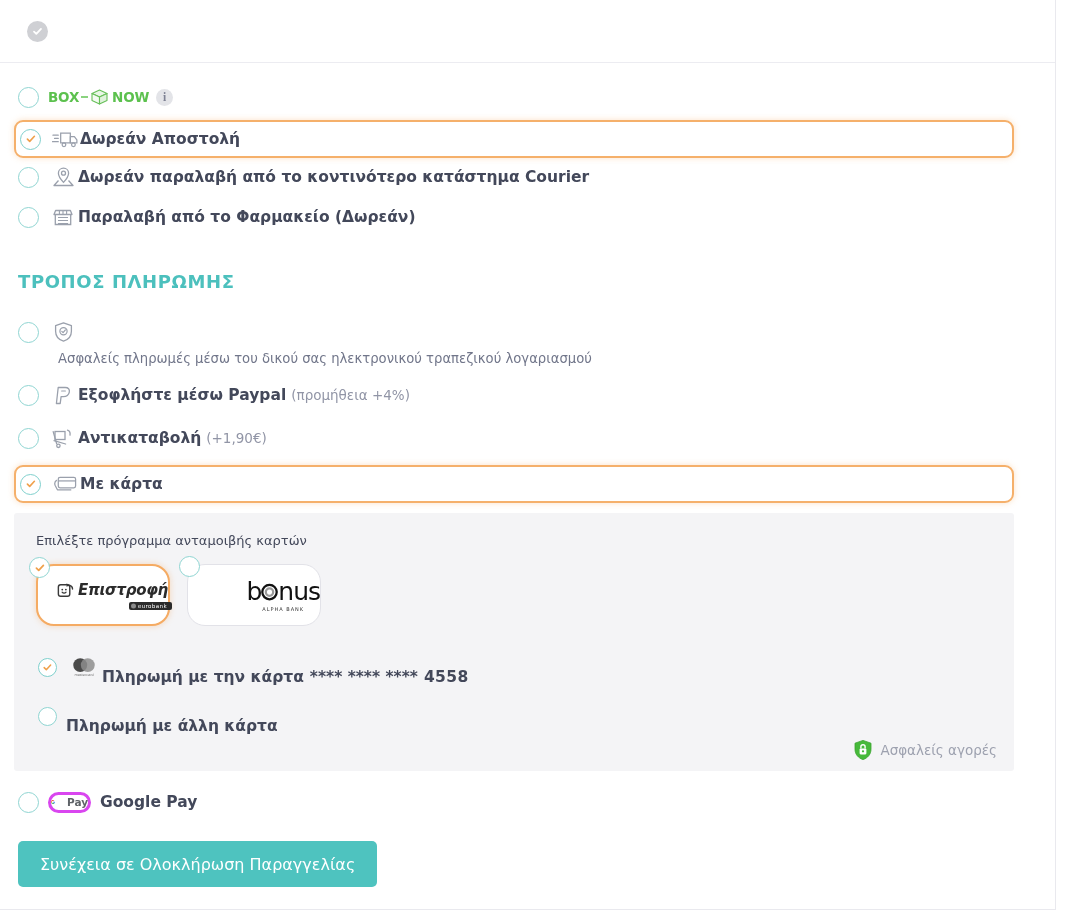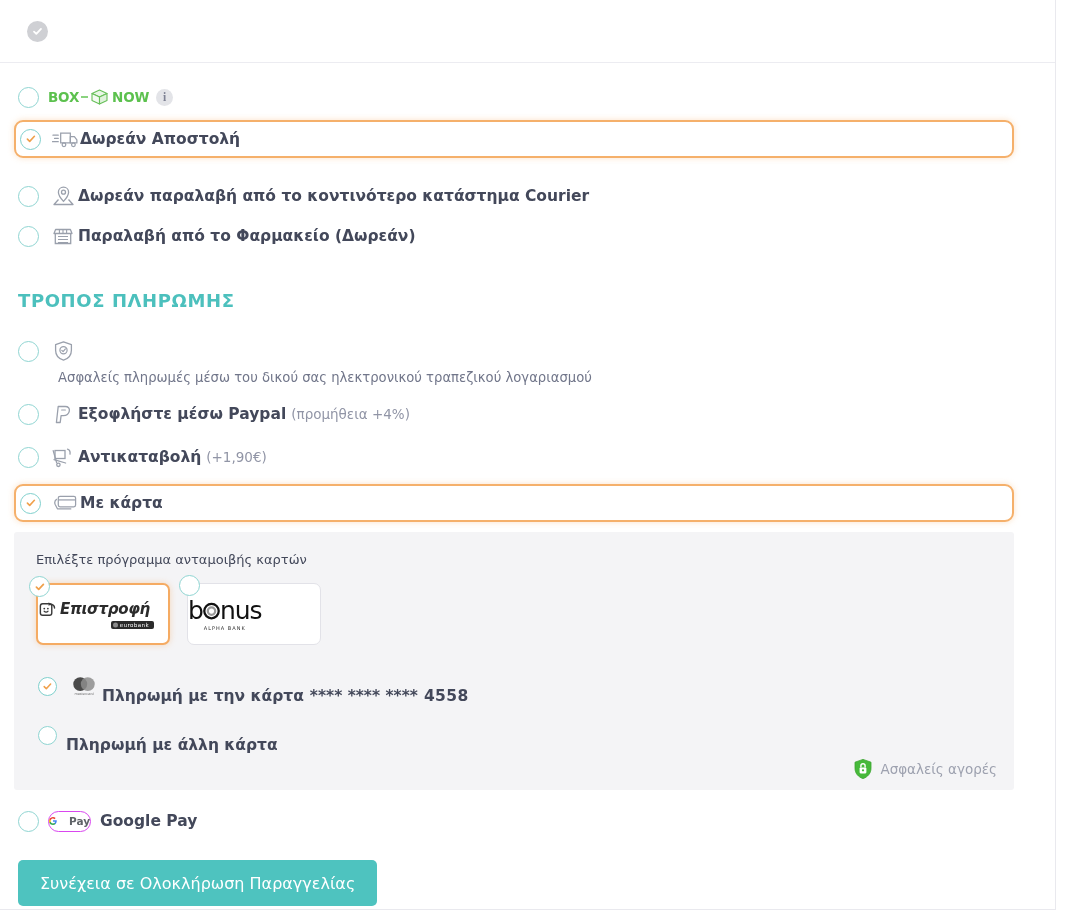--- a/index.html
+++ b/index.html
@@ -162,22 +162,22 @@
     font-size: 13px;
     color: #43485a;
     margin: 2px 0 16px 2px;
   }
   .prog-row { display: flex; gap: 17px; margin-left: 2px; }
   .prog-card {
     position: relative;
     width: 134px; height: 62px;
     background: #ffffff;
     border: 1px solid #e2e2e8;
-    border-radius: 7px;
-    display: flex; align-items: center; justify-content: flex-start;
+    border-radius: 18px;
+    display: flex; align-items: center; justify-content: flex-end;
   }
   .prog-card.sel {
     border: 2px solid #f5ab63;
     box-shadow: 0 0 6px rgba(245,171,99,0.4);
   }
   .prog-badge {
     position: absolute;
     left: -9px; top: -9px;
     width: 21px; height: 21px;
     border-radius: 50%;
@@ -245,21 +245,21 @@
     font-size: 16px;
     font-family: inherit;
     padding: 0 22px;
     height: 46px;
     cursor: pointer;
     white-space: nowrap;
   }
 
   .gpay-pill {
     width: 43px; height: 21px;
-    border: 1px solid #d946ef;
+    border: 3px solid #d946ef;
     border-radius: 11px;
     background: #fff;
     display: flex; align-items: center; justify-content: center;
     gap: 12px;
     flex: none;
     margin-left: 9px;
   }
   .gpay-pill .pay { font-size: 10.5px; color: #5f6368; font-weight: bold; }
 </style>
 </head>
@@ -286,21 +286,21 @@
           <svg width="21" height="18" viewBox="0 0 21 18">
             <path d="M3 5.5 L10.5 2 L18 5.5 L10.5 9 Z" fill="#e9f6e6" stroke="#66bf58" stroke-width="1.1" stroke-linejoin="round"></path>
             <path d="M3 5.5 L3 12.5 L10.5 16 L10.5 9 Z" fill="#f4fbf2" stroke="#66bf58" stroke-width="1.1" stroke-linejoin="round"></path>
             <path d="M18 5.5 L18 12.5 L10.5 16 L10.5 9 Z" fill="#dff2db" stroke="#66bf58" stroke-width="1.1" stroke-linejoin="round"></path>
           </svg>
           <span class="bw" style="margin-left:2px;">NOW</span>
         </span>
         <span class="info-i">i</span>
       </div>
 
-      <div class="opt-row boxed" style="margin-bottom:21px;">
+      <div class="opt-row boxed" style="margin-bottom:2px;">
         <span class="radio checked">
           <svg width="12" height="12" viewBox="0 0 12 12">
             <path d="M2.4 6.1 L4.7 8.4 L9.4 3.3" fill="none" stroke="#f0a04b" stroke-width="1.6" stroke-linecap="round" stroke-linejoin="round"></path>
           </svg>
         </span>
         <span class="icon-slot">
           <svg width="27" height="21" viewBox="0 0 28 21">
             <path d="M9 4 H19 V14 H9 Z" fill="none" stroke="#9aa0ac" stroke-width="1.3"></path>
             <path d="M19 7.5 H23.2 L25.8 11 V14 H19 Z" fill="none" stroke="#9aa0ac" stroke-width="1.3" stroke-linejoin="round"></path>
             <circle cx="12.4" cy="16" r="1.9" fill="none" stroke="#9aa0ac" stroke-width="1.3"></circle>

